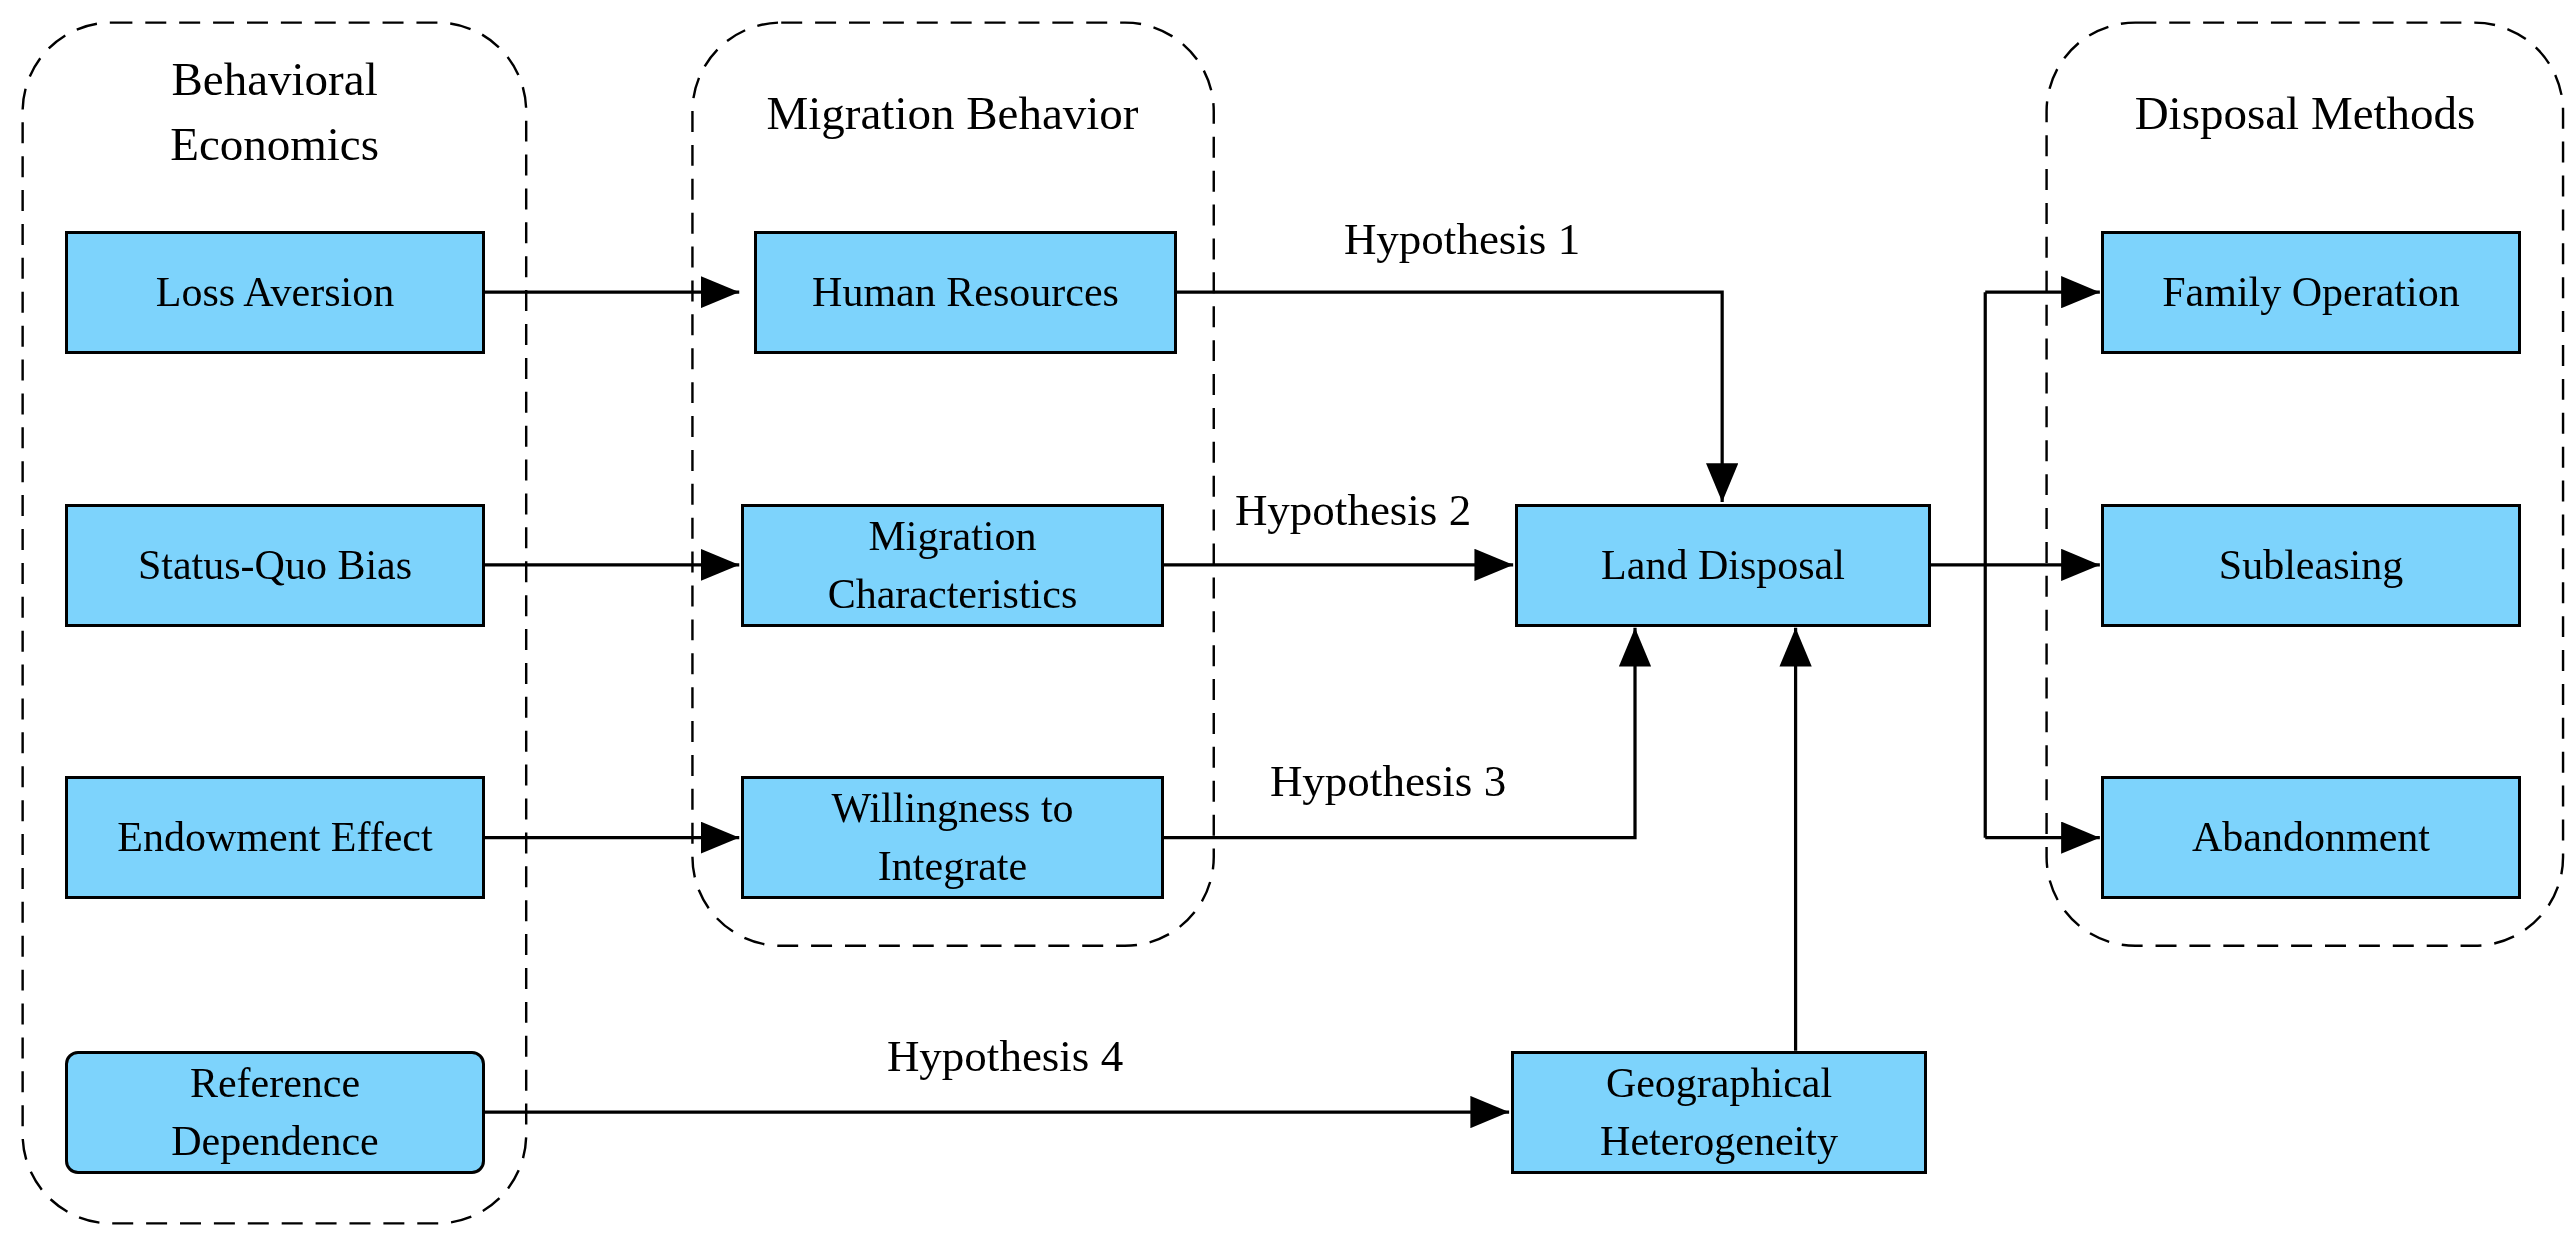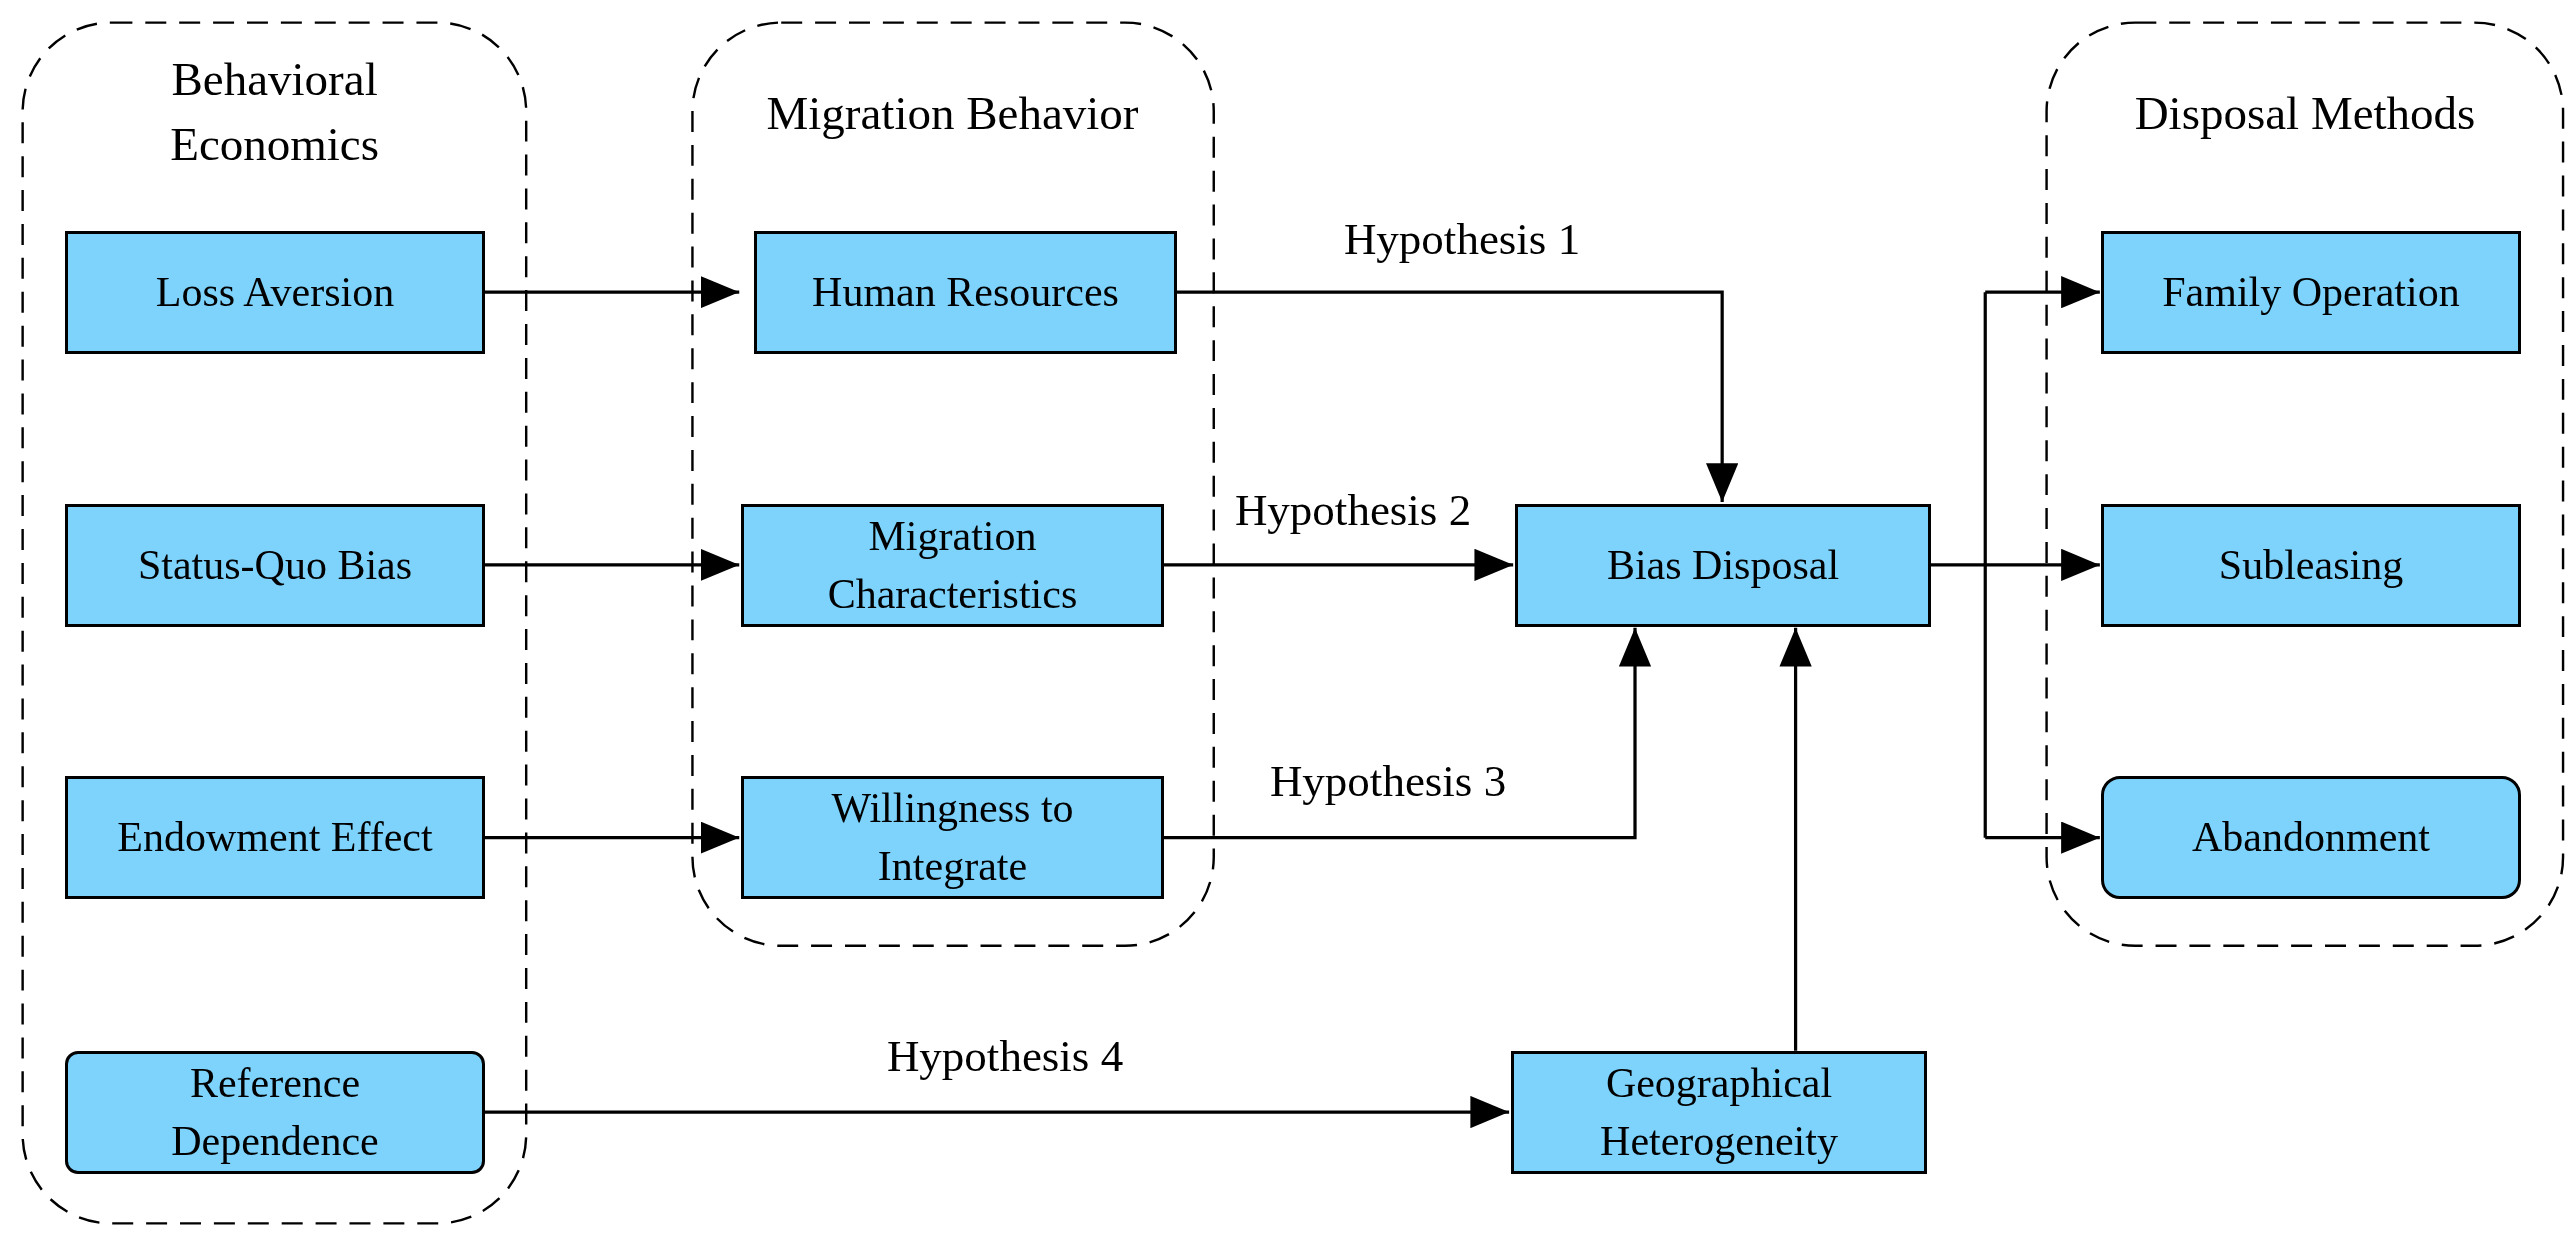--- a/index.html
+++ b/index.html
@@ -42,21 +42,21 @@
   
   .n-human      {left:741px; top:231px;  width:423px; height:123px;margin-left:13px;}
   .n-migchar    {left:741px; top:504px;  width:423px; height:123px;}
   .n-willing    {left:741px; top:776px;  width:423px; height:123px;}
   
   .n-land       {left:1515px;top:504px;  width:416px; height:123px;}
   .n-geo        {left:1511px;top:1051px; width:416px; height:123px;}
   
   .n-family     {left:2101px;top:231px;  width:420px; height:123px;}
   .n-sublease   {left:2101px;top:504px;  width:420px; height:123px;}
-  .n-abandon    {left:2101px;top:776px;  width:420px; height:123px;border-radius:19px;}
+  .n-abandon    {left:2101px;top:776px;  width:420px; height:123px;}
   
   .t-behavioral {left:22.6px;   top:47px;  width:504px;}
   .t-migration  {left:692px;  top:81px; width:521px;}
   .t-disposal   {left:2047px; top:81px; width:516px;}
   
   .l-h1{left:1462px;top:239px;}
   .l-h2{left:1353px;top:510px;}
   .l-h3{left:1388px;top:781px;}
   .l-h4{left:1005px;top:1056px;}
 </style>
@@ -106,21 +106,21 @@
   <div class="node n-endow">Endowment Effect</div>
   <div class="node n-refdep">Reference
 Dependence</div>
 
   <div class="node n-human">Human Resources</div>
   <div class="node n-migchar">Migration
 Characteristics</div>
   <div class="node n-willing">Willingness to
 Integrate</div>
 
-  <div class="node n-land">Bias Disposal</div>
+  <div class="node n-land">Land Disposal</div>
   <div class="node n-geo">Geographical
 Heterogeneity</div>
 
   <div class="node n-family">Family Operation</div>
   <div class="node n-sublease">Subleasing</div>
   <div class="node n-abandon">Abandonment</div>
 
   <div class="edge-label l-h1">Hypothesis 1</div>
   <div class="edge-label l-h2">Hypothesis 2</div>
   <div class="edge-label l-h3">Hypothesis 3</div>

